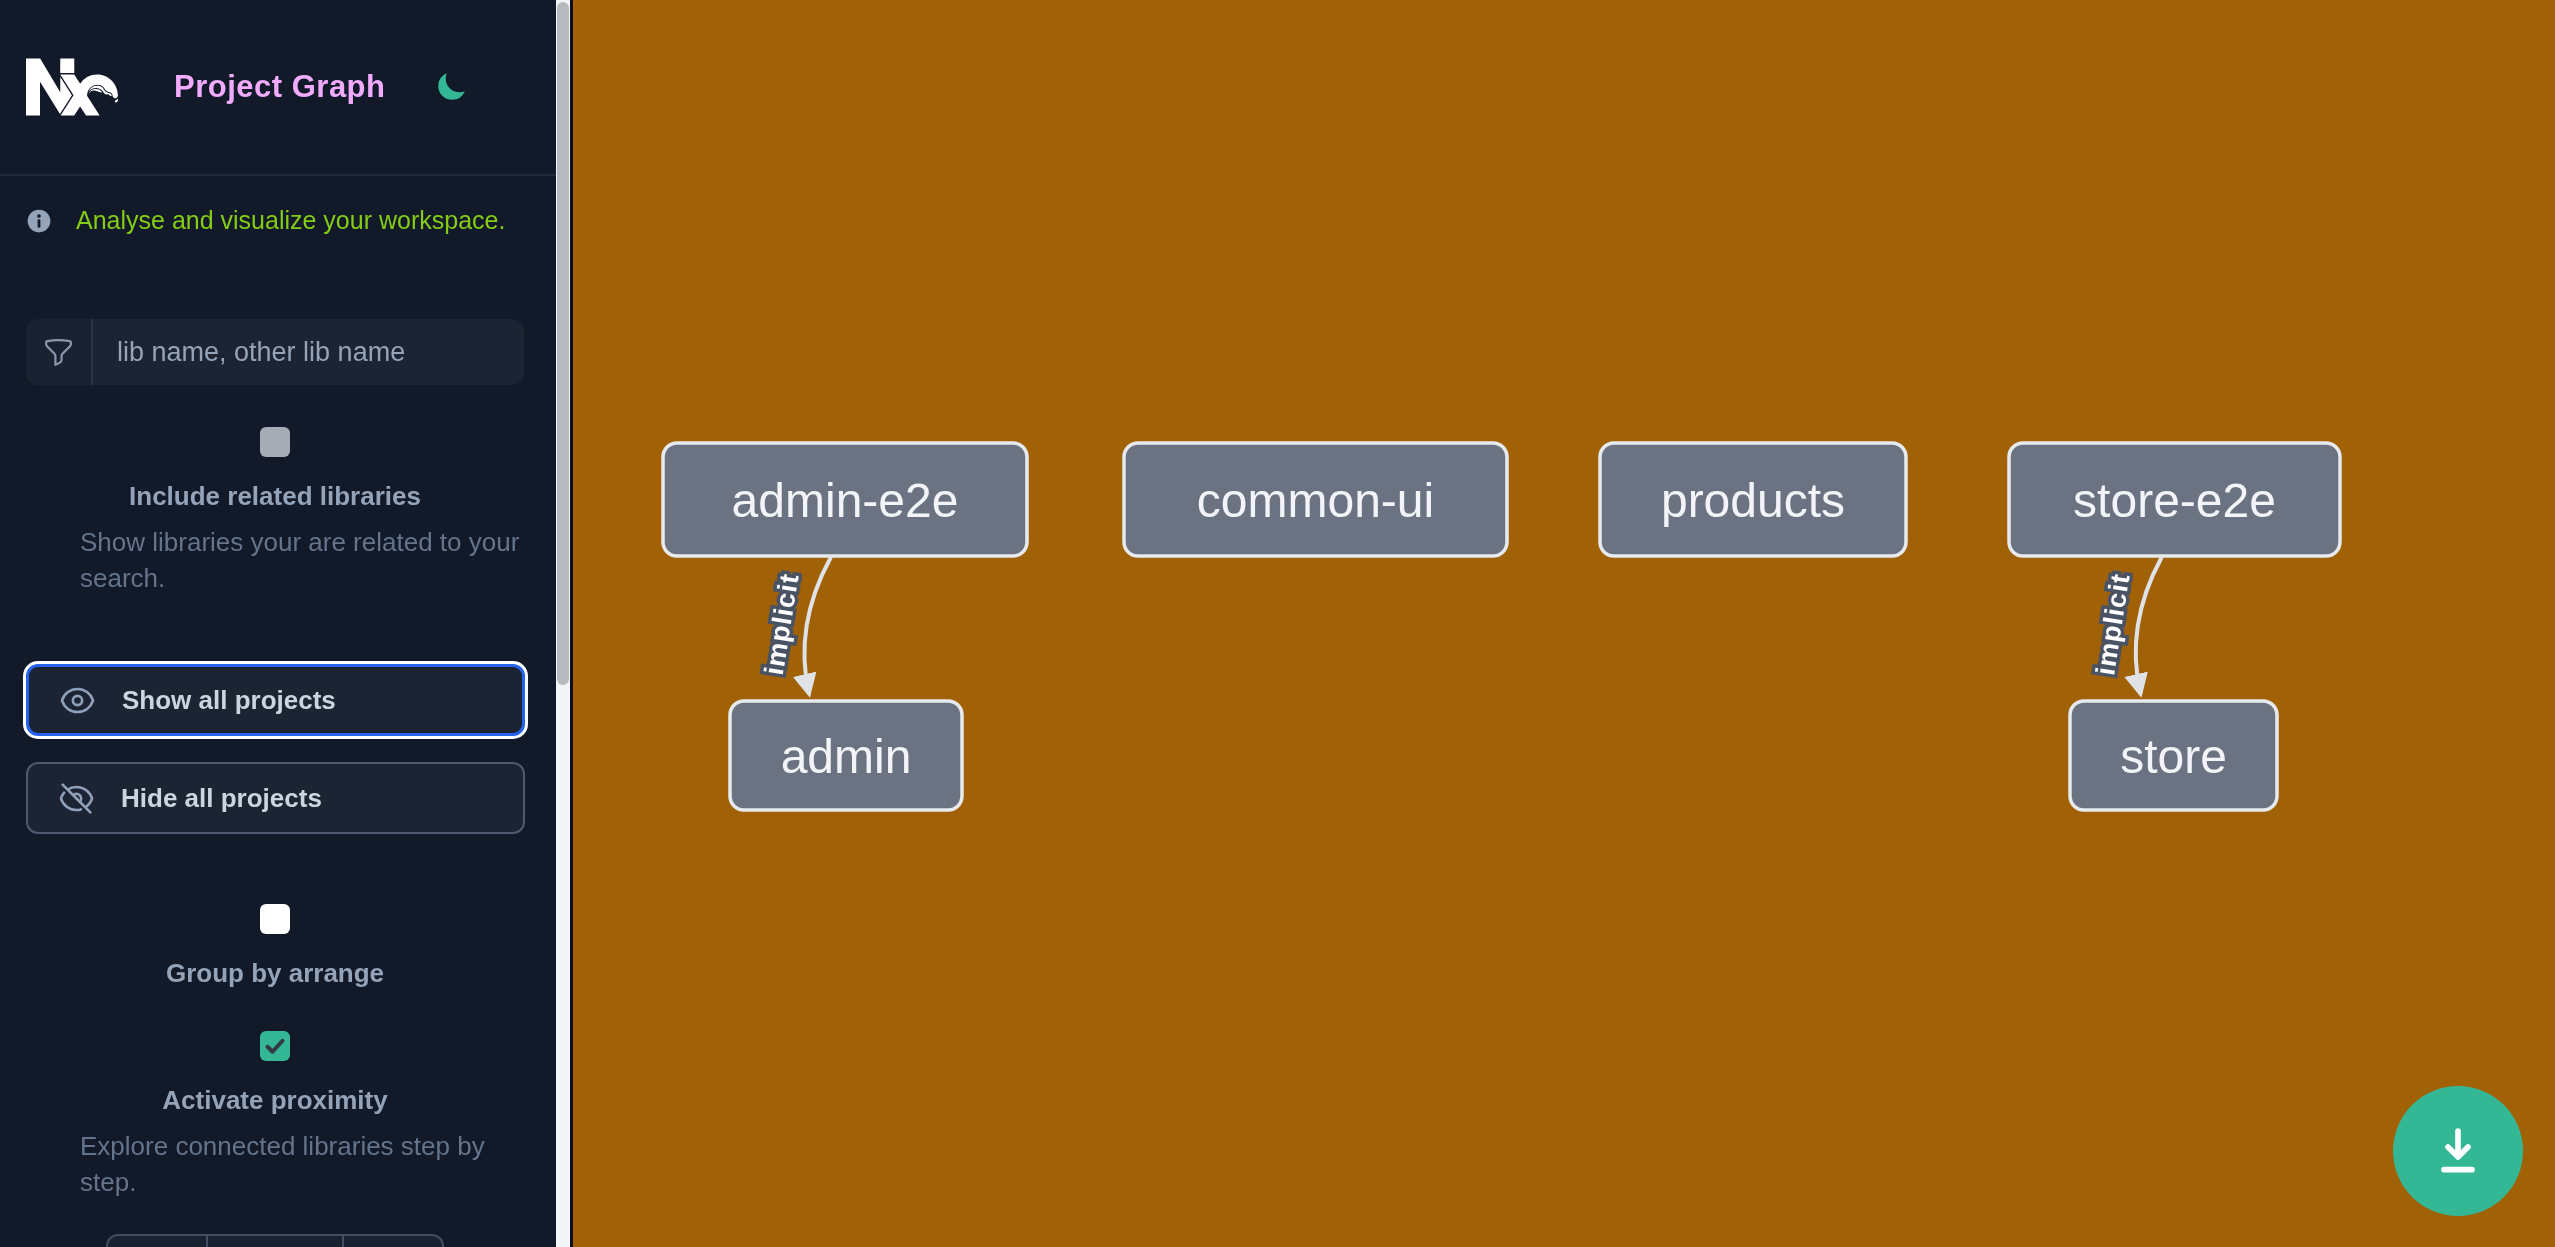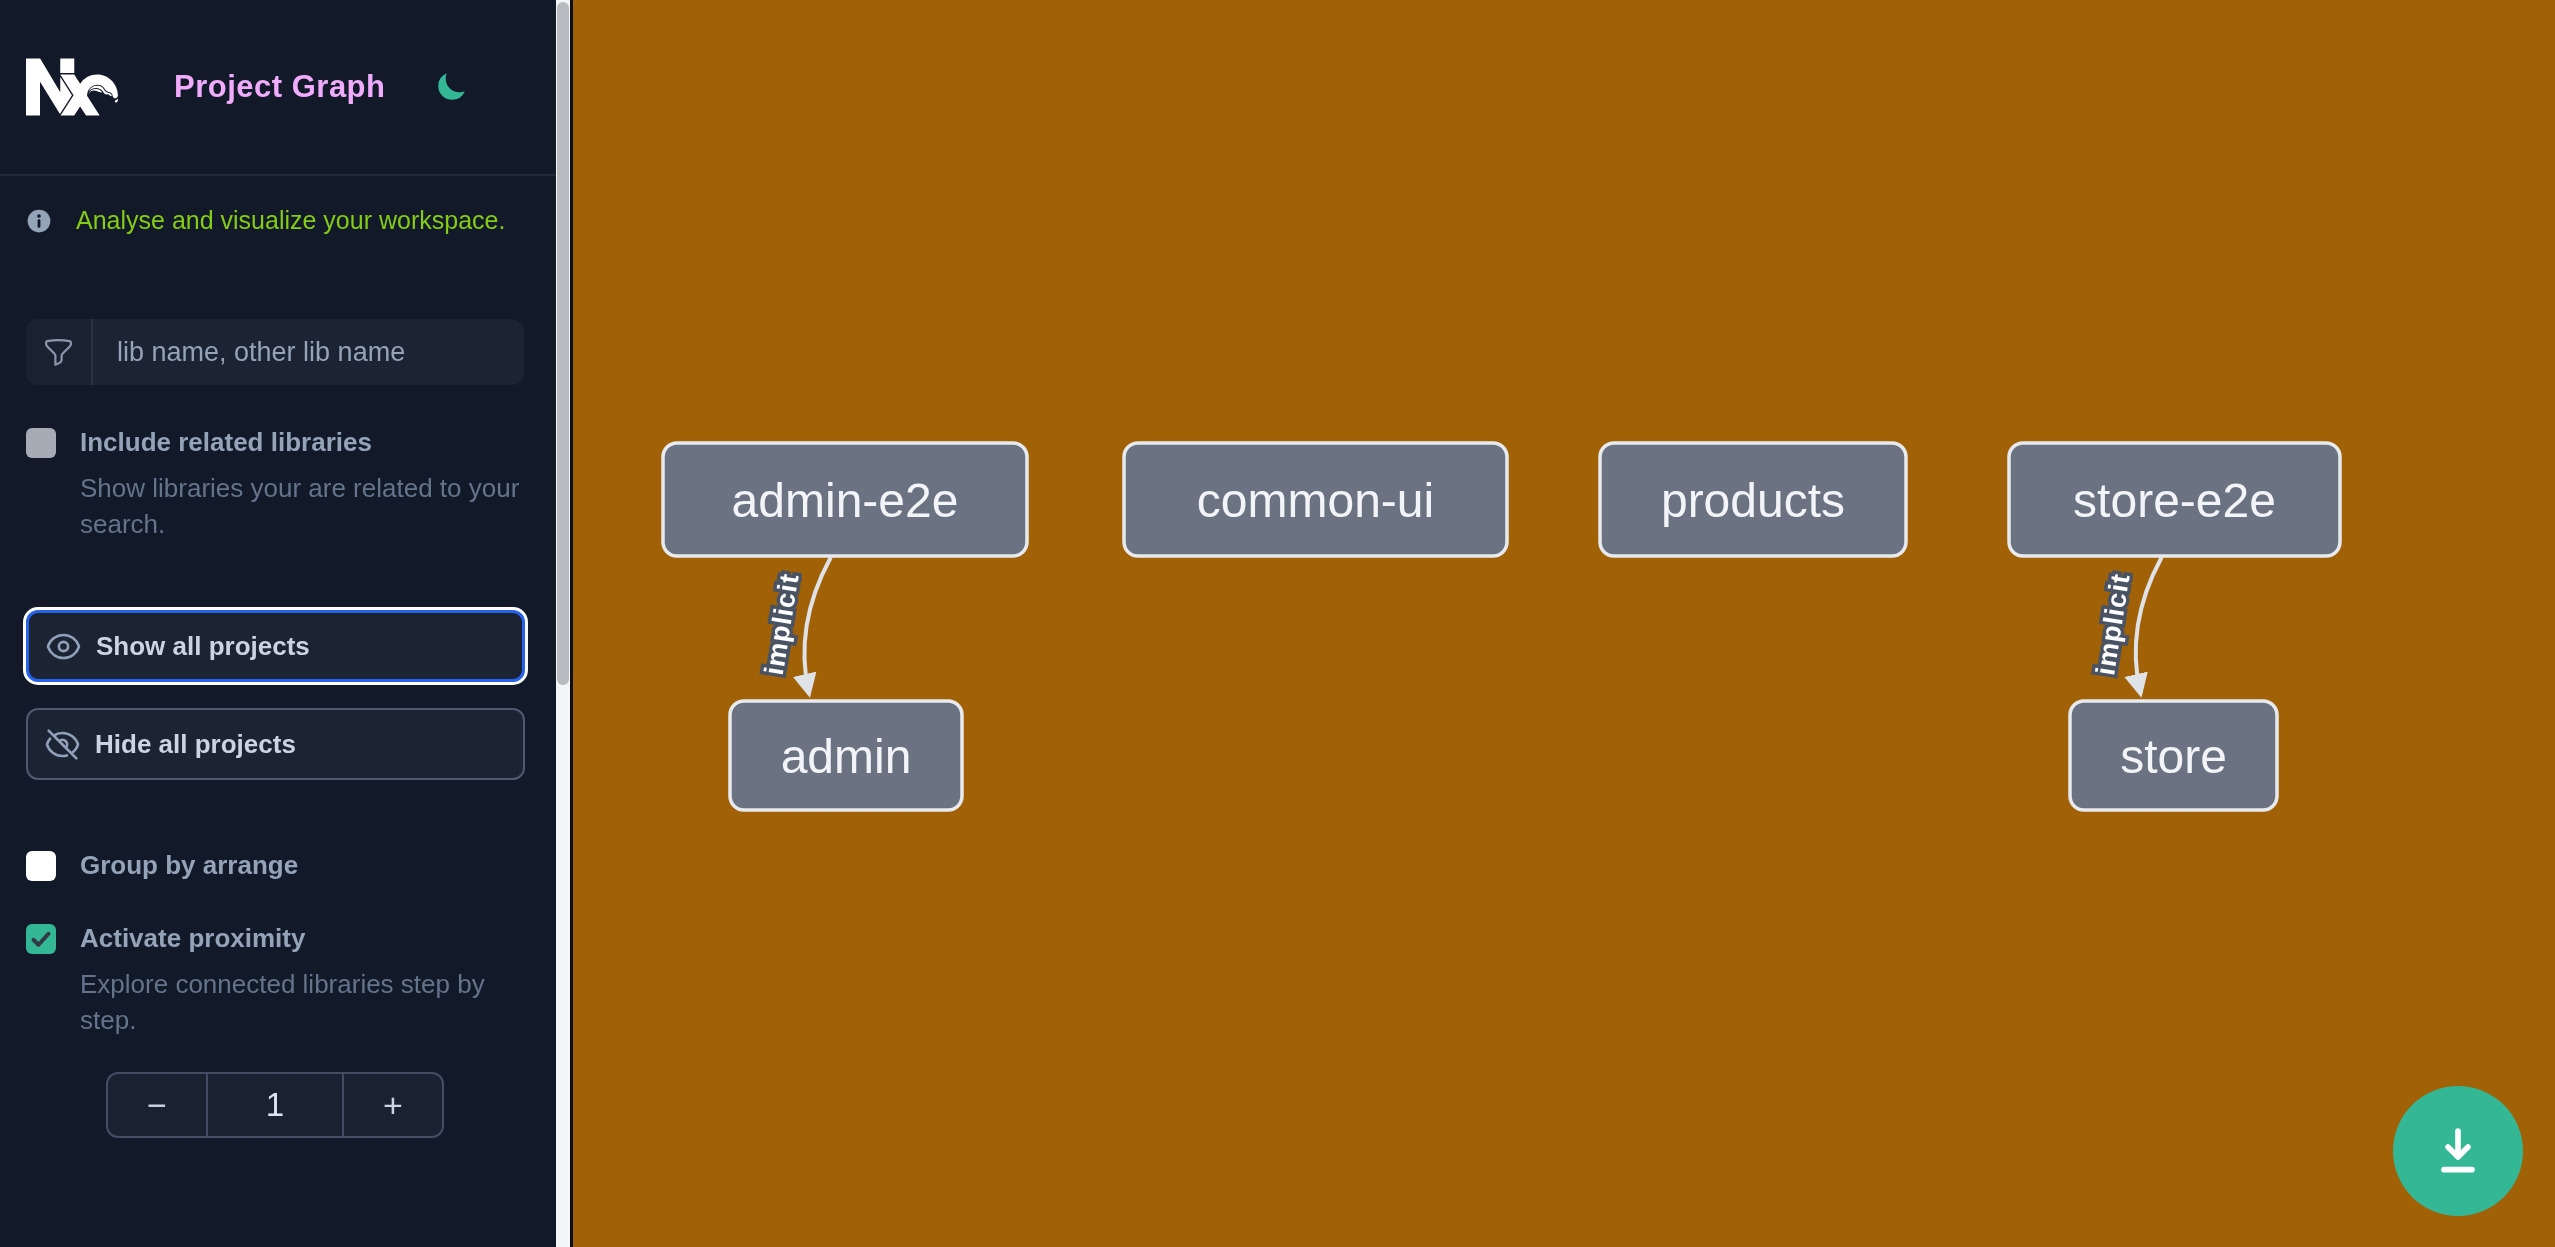--- a/index.html
+++ b/index.html
@@ -19,31 +19,31 @@
   .info-row { display:flex; align-items:center; gap:24px; color:#84cc16; font-size:25px; }
   .info-icon svg { width:26px; height:26px; display:block; }
 
   .search-bar { margin-top:84px; height:66px; background:#1c2433; border-radius:12px; display:flex; align-items:stretch; overflow:hidden; }
   .search-icon-seg { width:67px; border-right:2px solid #2b3447; background:#1a2231; display:flex; align-items:center; justify-content:center; flex:0 0 auto; }
   .search-icon-seg svg { width:33px; height:33px; }
   .search-bar input { flex:1; background:transparent; border:none; outline:none; color:#f0abfc; font-size:27px; padding:0 24px; font-family:"Liberation Sans", sans-serif; }
   .search-bar input::placeholder { color:#94a3b8; opacity:1; }
 
   .option { margin-top:42px; }
-  .option-head { display:flex; align-items:center; gap:24px; }
+  .option-head { display:flex; align-items:center; gap:24px;flex-direction:column; }
   .checkbox { width:30px; height:30px; border-radius:6px; flex:0 0 auto; display:flex; align-items:center; justify-content:center; }
   .cb-muted { background:#a6abb5; }
   .cb-light { background:#ffffff; }
   .checkbox .check { display:none; width:24px; height:24px; }
   .checkbox.checked { background:#34b795; }
   .checkbox.checked .check { display:block; }
   .option-label { font-size:26px; font-weight:700; color:#94a3b8; }
   .option-desc { margin:12px 0 0 54px; font-size:26px; line-height:36px; color:#64748b; max-width:440px; }
 
-  .side-btn { width:499px; height:72px; border-radius:12px; background:#1c2434; display:flex; align-items:center; padding-left:16px; gap:14px; font-size:26px; font-weight:700; color:#cbd5e1; cursor:pointer; }
+  .side-btn { width:499px; height:72px; border-radius:12px; background:#1c2434; display:flex; align-items:center; padding-left:30px; gap:26px; font-size:26px; font-weight:700; color:#cbd5e1; cursor:pointer; }
   .side-btn svg { width:37px; height:37px; flex:0 0 auto; }
   .btn-focused { margin-top:68px; border:3px solid #2563eb; box-shadow:0 0 0 3px #ffffff; }
   .btn-plain { margin-top:26px; border:2px solid #4d5a70; }
 
   .stepper { margin:34px 0 0 80px; width:338px; height:66px; border:2px solid #414e63; border-radius:12px; display:flex; overflow:hidden; background:#1a2232; }
   .stepper button { background:transparent; border:none; color:#cbd5e1; font-size:34px; cursor:pointer; font-family:"Liberation Sans", sans-serif; }
   .step-dec { width:98px; }
   .step-val { width:138px; border-left:2px solid #414e63; border-right:2px solid #414e63; display:flex; align-items:center; justify-content:center; color:#dbe4f0; font-size:33px; font-weight:500; }
   .step-inc { flex:1; }
 

